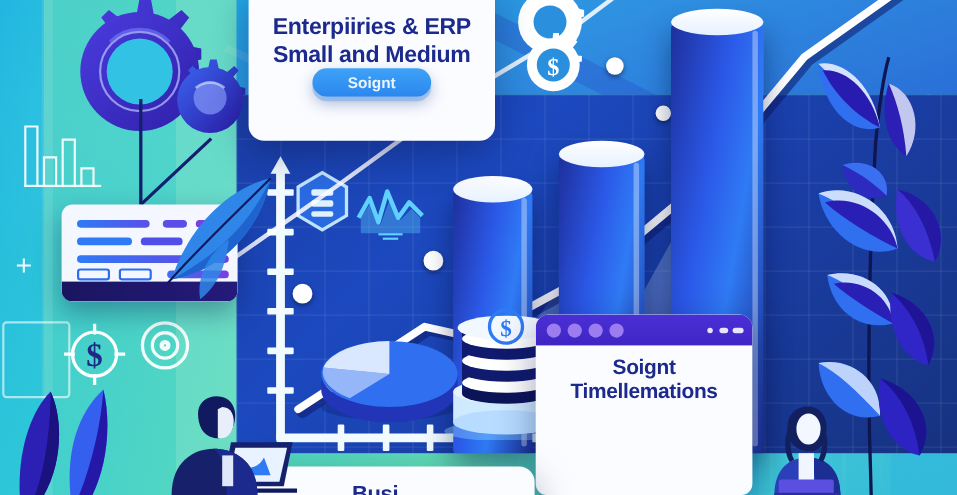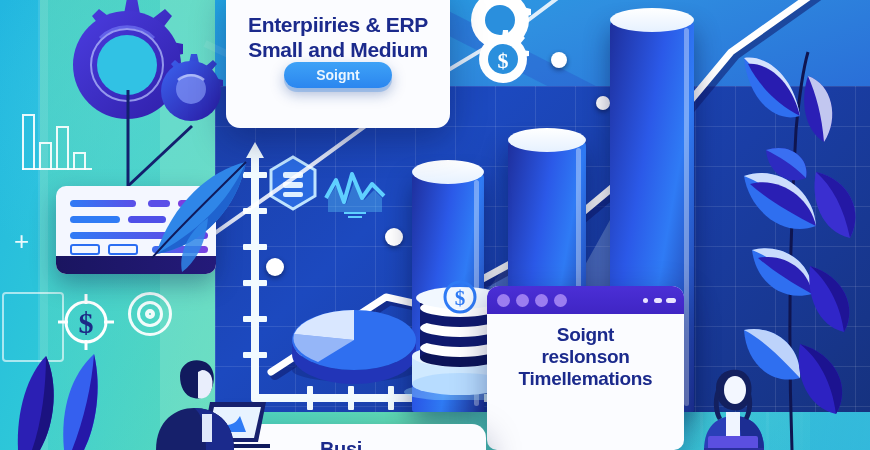--- a/index.html
+++ b/index.html
@@ -384,21 +384,20 @@
       <div class="win-dot" style="left:10px"></div>
       <div class="win-dot" style="left:29px"></div>
       <div class="win-dot" style="left:48px"></div>
       <div class="win-dot" style="left:67px"></div>
       <div class="win-ctl" style="right:36px;width:5px"></div>
       <div class="win-ctl" style="right:22px;width:8px"></div>
       <div class="win-ctl" style="right:8px;width:10px"></div>
     </div>
     <div class="win-body">
       <div class="card-title" style="font-size:19px;line-height:22px;">Soignt</div>
-      <div class="card-title" style="font-size:19px;line-height:22px;">reslonson</div>
       <div class="card-title" style="font-size:19px;line-height:22px;">Timellemations</div>
     </div>
   </div>
 
   <div class="card card-bottom" style="padding-top:14px">
     <div class="card-title" style="font-size:20px;">Busi</div>
   </div>
 
   <div style="position:absolute;left:196px;top:398px;width:74px;height:52px">
     <svg width="74" height="52" viewBox="0 0 74 52">

